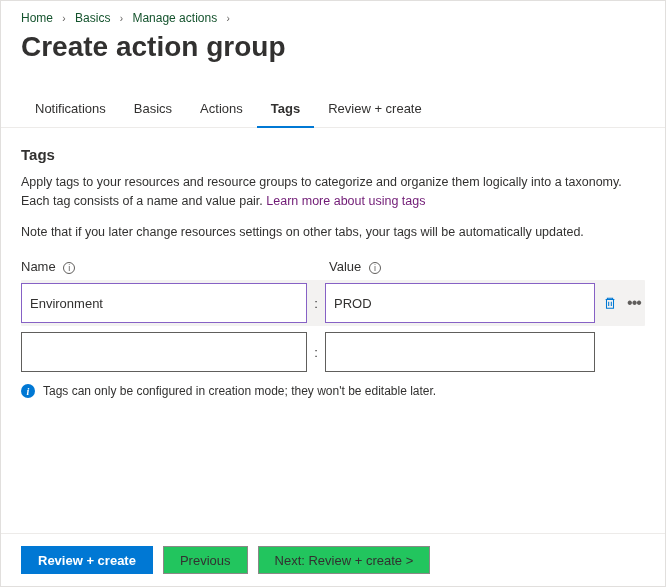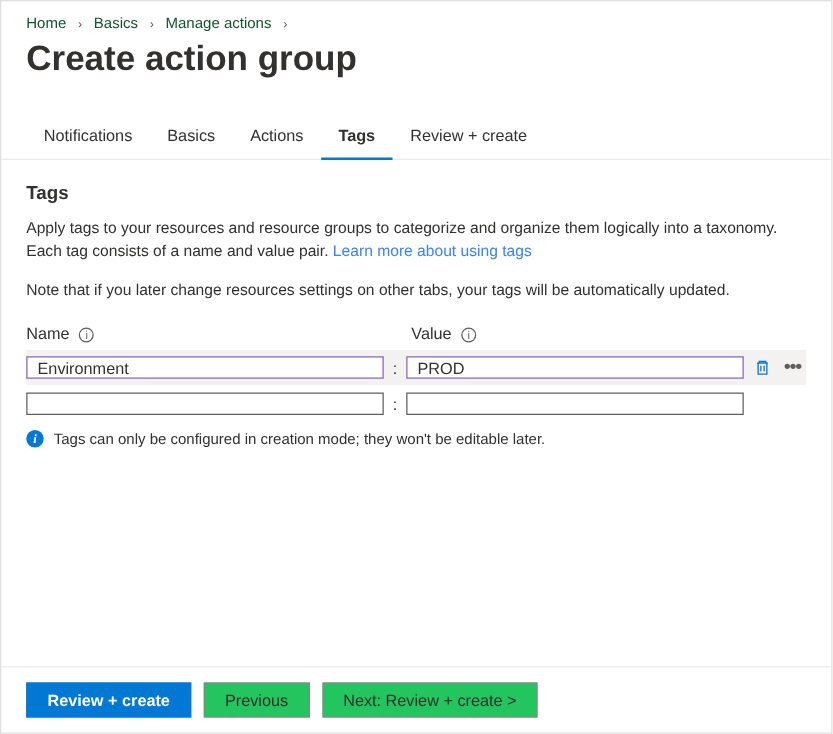--- a/index.html
+++ b/index.html
@@ -63,21 +63,21 @@
       font-weight: 600;
       margin-bottom: 10px;
     }
     .desc {
       font-size: 12.5px;
       color: #323130;
       line-height: 1.5;
       margin-bottom: 12px;
     }
     .desc a {
-      color: #3b82f6;
+      color: #701a75;
       text-decoration: none;
     }
     .tags-table {
       margin-top: 18px;
     }
     .headers {
       display: flex;
       align-items: center;
       margin-bottom: 6px;
       font-size: 13px;
@@ -103,21 +103,21 @@
       display: flex;
       align-items: center;
       margin-bottom: 6px;
     }
     .row.hovered {
       background: #f3f2f1;
       padding: 3px 0;
       border-radius: 1px;
     }
     .row input {
-      height: 18px;
+      height: 40px;
       padding: 2px 8px;
       font-size: 13px;
       border: 1px solid #605e5c;
       font-family: inherit;
       background: #fff;
       color: #323130;
     }
     .row.hovered input {
       border: 1px solid #8661c5;
     }

